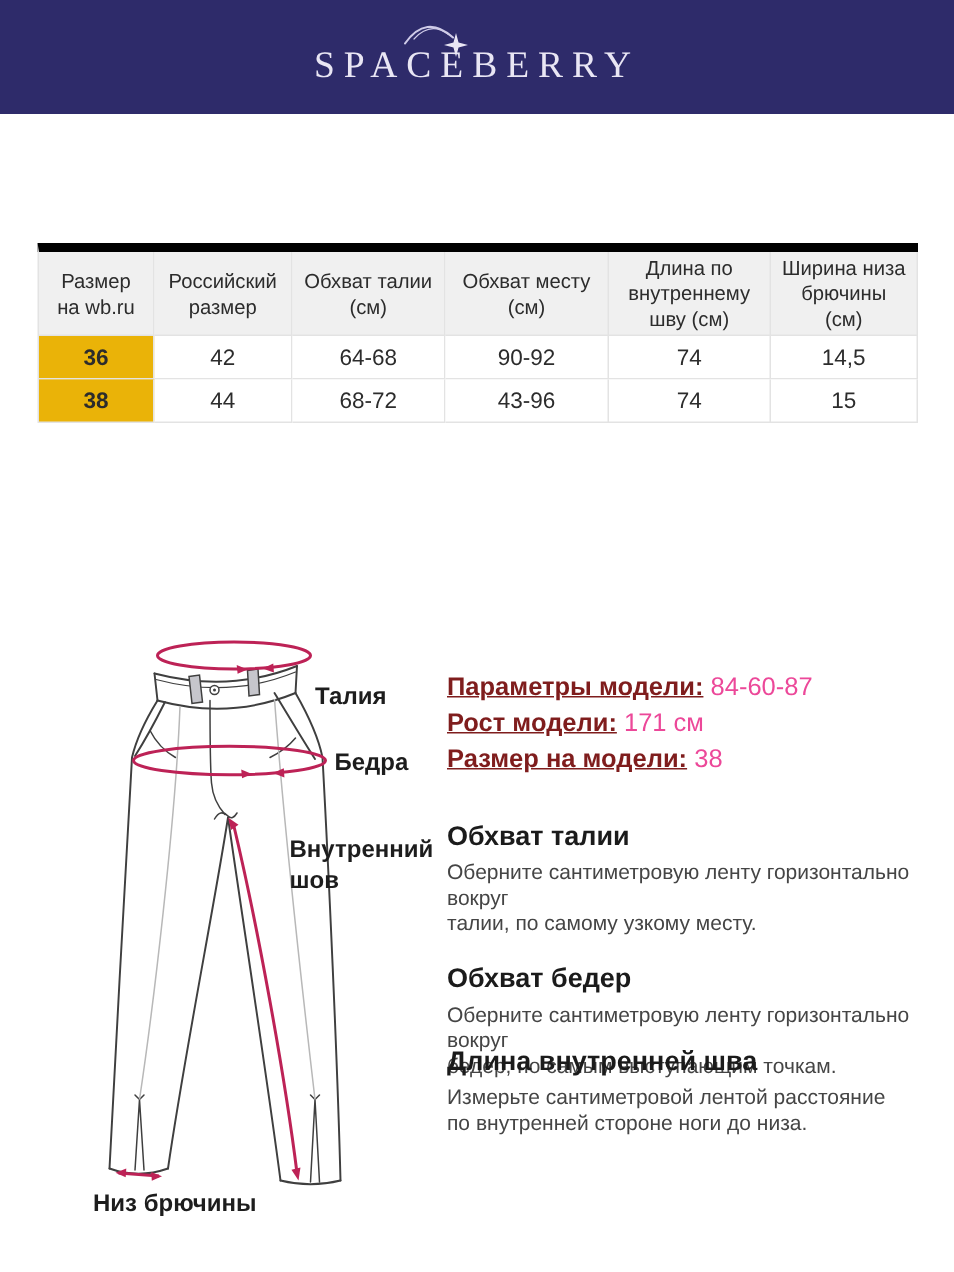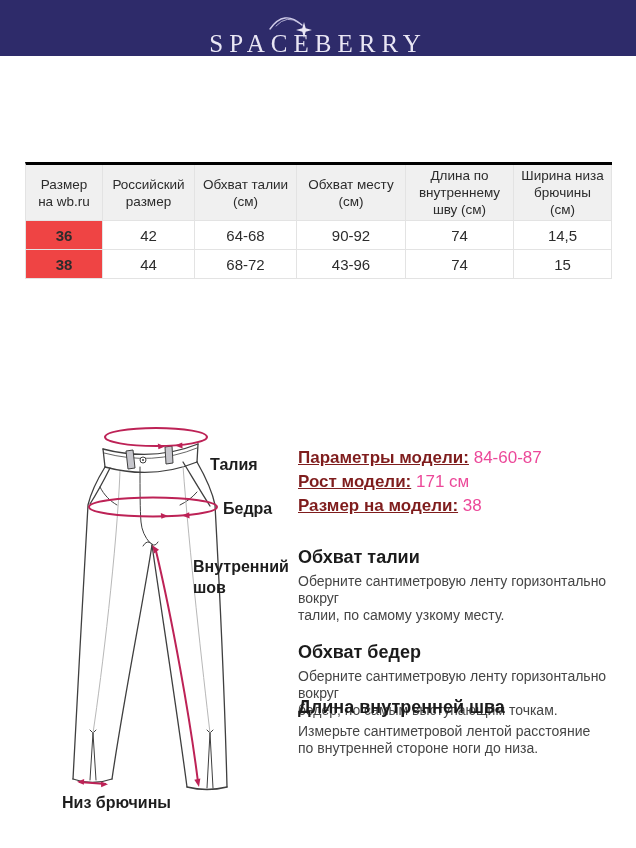--- a/index.html
+++ b/index.html
@@ -1,36 +1,36 @@
 <!DOCTYPE html>
 <html><head>
 <meta charset="utf-8">
 <style>
   html,body{margin:0;padding:0;background:#ffffff;}
   #page{position:relative;width:636px;height:848px;background:#ffffff;overflow:hidden;
         font-family:"Liberation Sans", sans-serif;color:#222;}
 
   
-  .brand-bar{position:absolute;left:0;top:0;width:636px;height:56px;background:#2e2b6a;}
+  .brand-bar{position:absolute;left:0;top:0;width:636px;height:76px;background:#2e2b6a;}
   .logo-wrap{position:absolute;left:0;top:0;width:100%;height:76px;
              display:flex;align-items:center;justify-content:center;}
   .logo-text{font-family:"Liberation Serif", serif;font-size:25px;font-weight:400;
              letter-spacing:6px;color:#e9e6f4;padding-top:12px;}
   .logo-star{position:absolute;left:266px;top:7px;}
 
   
   .size-table{position:absolute;left:25px;top:162px;display:grid;
               grid-template-columns:77px 92px 102px 109px 108px 98px;
-              border-top:3px solid #000000;border-left:1px solid #e3e3e3;}
+              border-top:6px solid #000000;border-left:1px solid #e3e3e3;}
   .cell{display:flex;align-items:center;justify-content:center;text-align:center;
         border-right:1px solid #e3e3e3;border-bottom:1px solid #e3e3e3;
         white-space:pre-line;}
   .th{height:55px;background:#f0f0f0;font-size:13.5px;line-height:1.26;color:#2c2c2c;}
   .td{height:28px;background:#ffffff;font-size:15px;color:#2c2c2c;}
-  .td.key{background:#ef4444;font-weight:600;}
+  .td.key{background:#eab308;font-weight:600;}
 
   
   .diag-label{position:absolute;font-size:16px;font-weight:600;color:#1d1d1d;
               white-space:pre-line;line-height:21px;}
 
   
   .model-info{position:absolute;left:298px;top:446px;font-size:17px;line-height:24px;}
   .model-info .lbl{font-weight:600;color:#7f1d1d;text-decoration:underline;}
   .model-info .val{font-weight:400;color:#ec4899;}
   .guide-section{position:absolute;left:298px;width:330px;}

